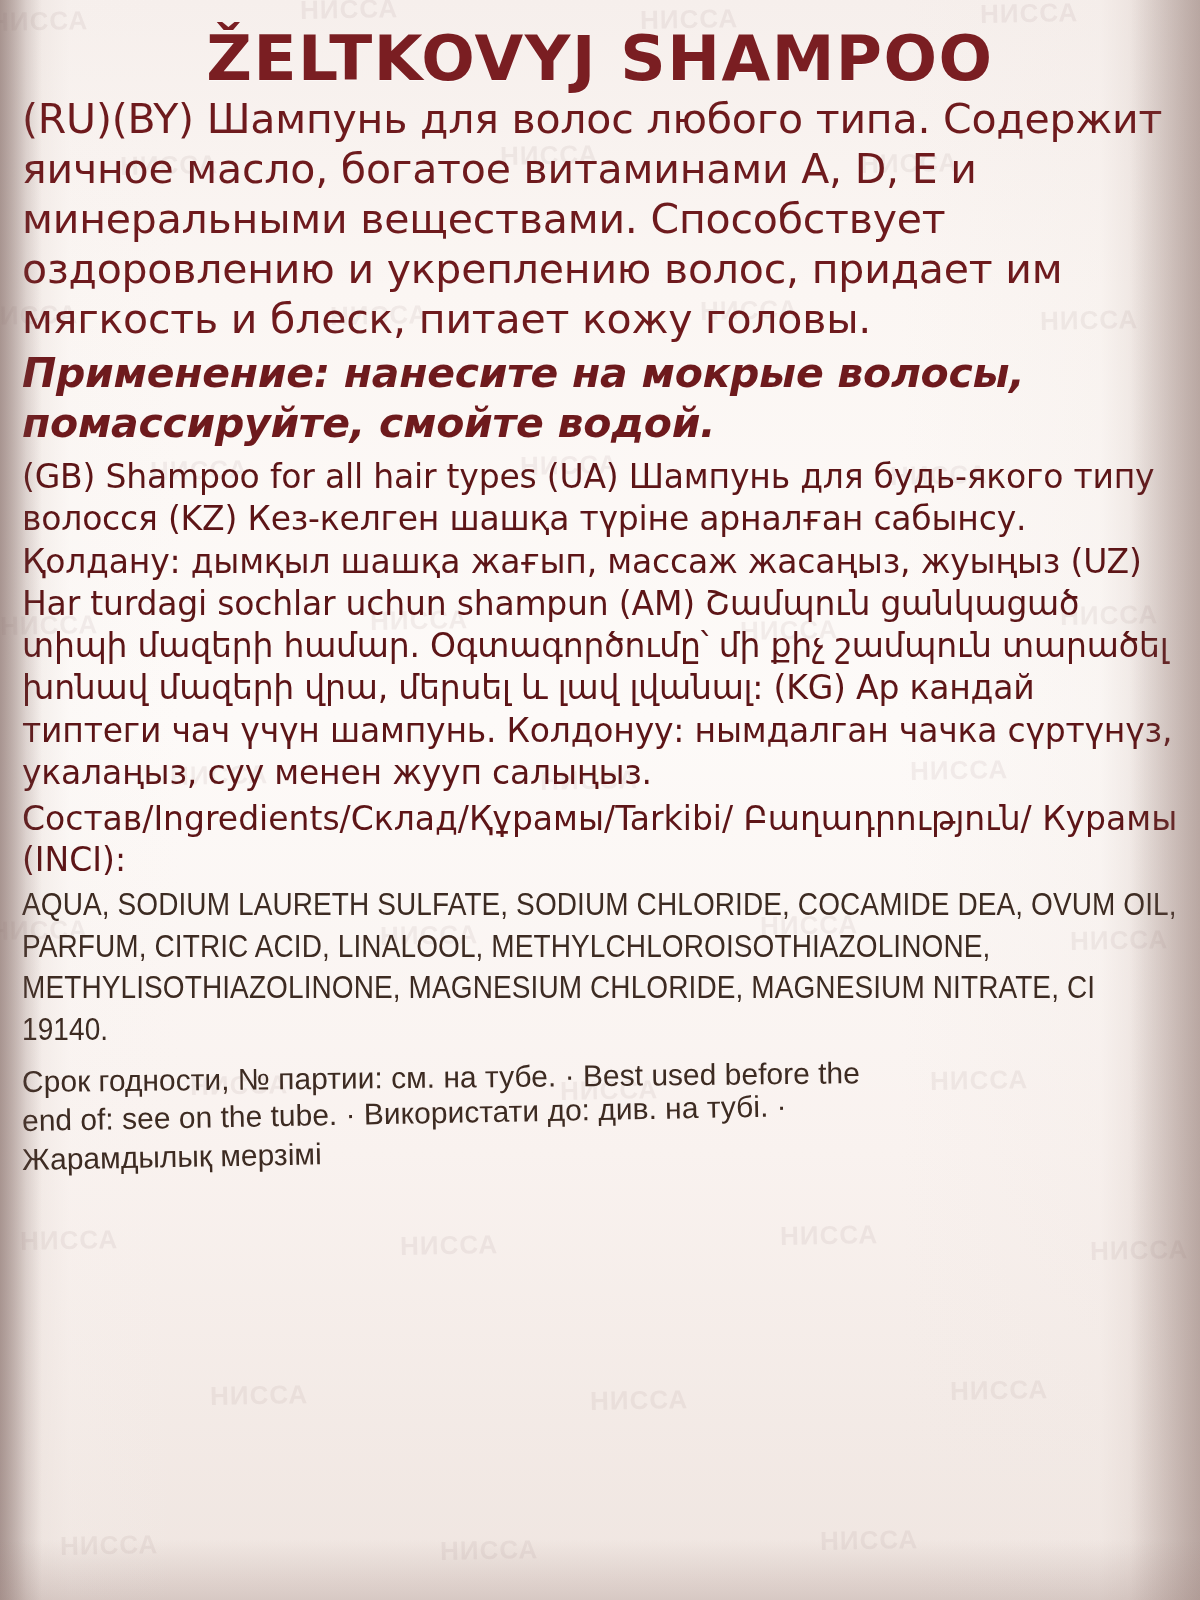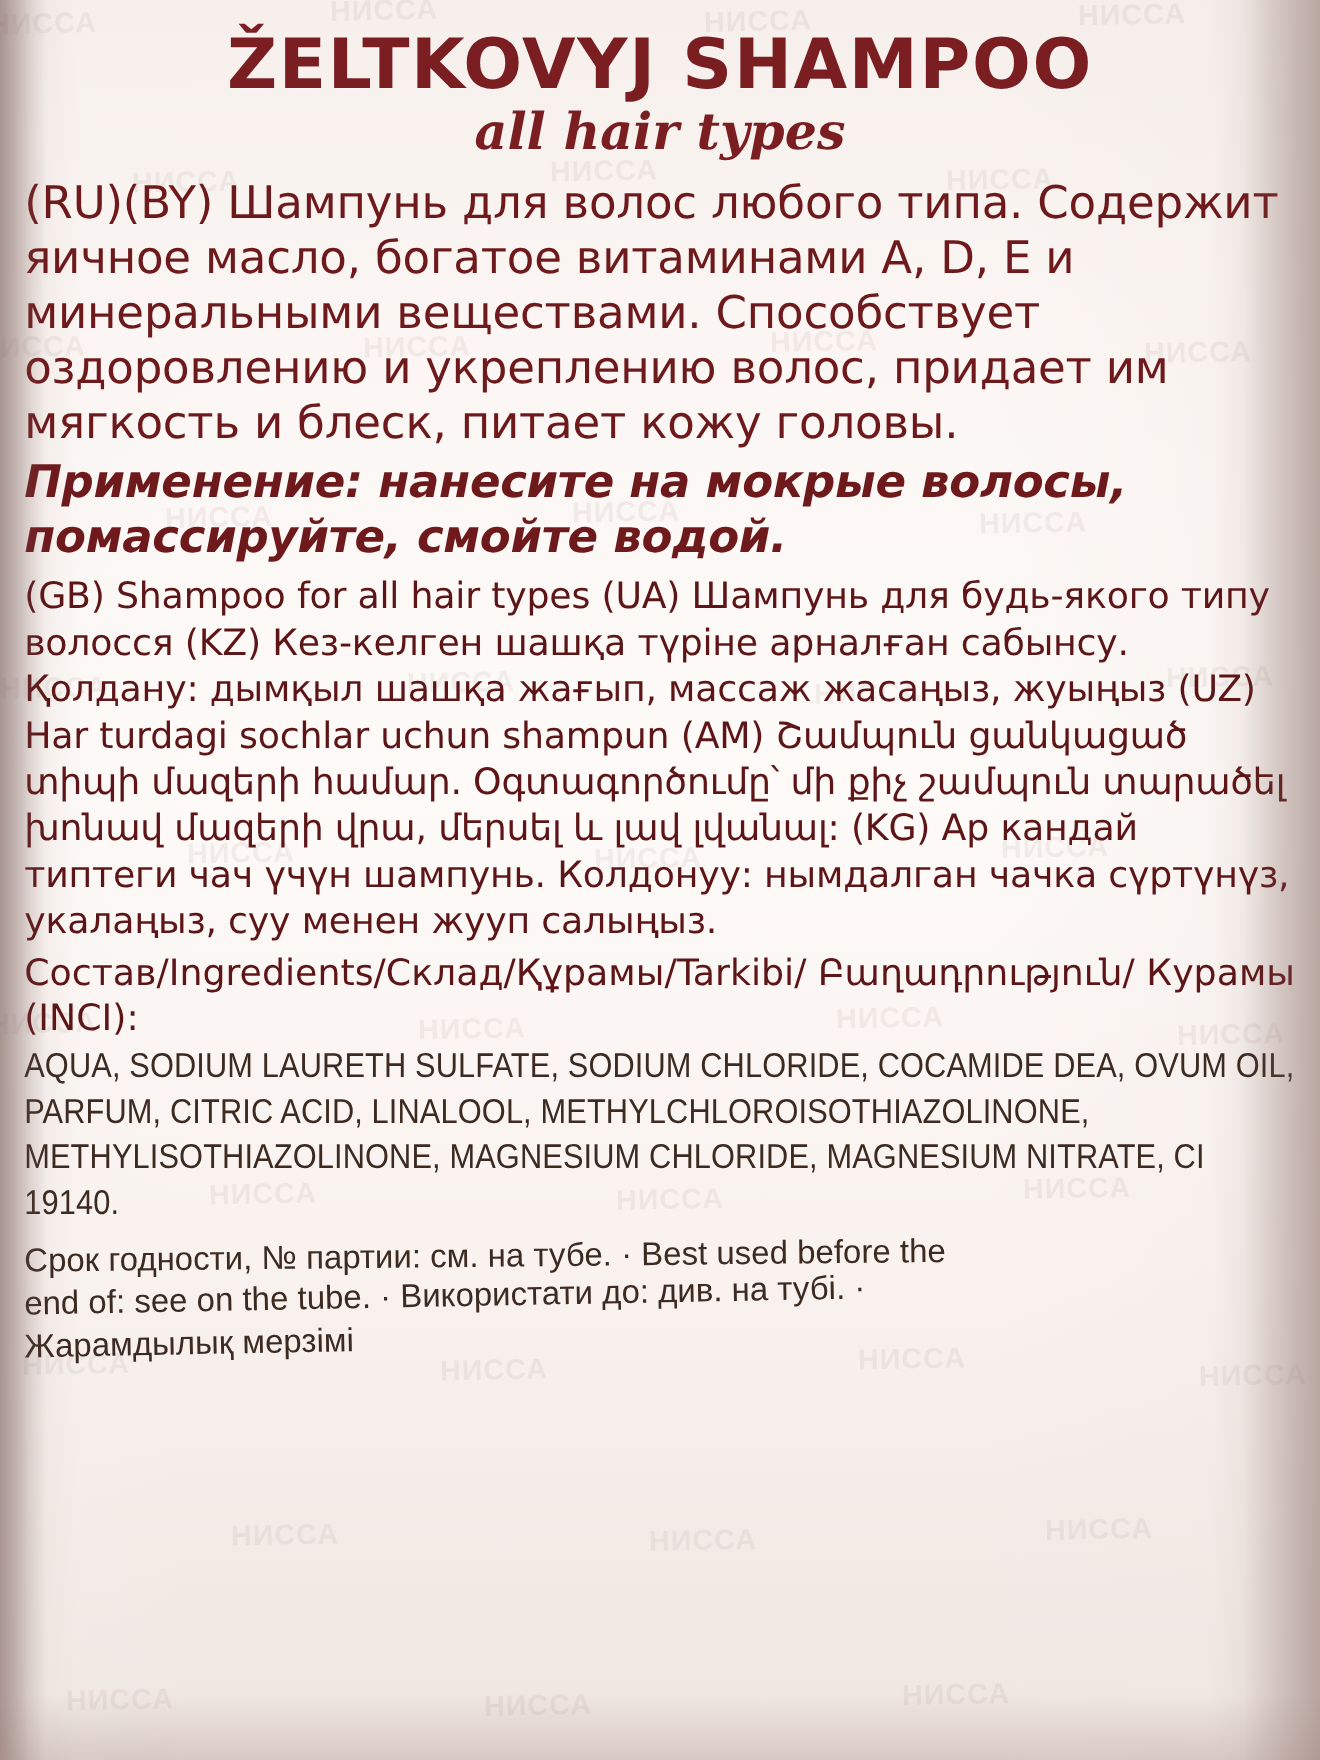--- a/index.html
+++ b/index.html
@@ -204,21 +204,20 @@
     <div class="wm" style="left:950px; top:1375px;">НИССА</div>
     <div class="wm" style="left:60px; top:1530px;">НИССА</div>
     <div class="wm" style="left:440px; top:1535px;">НИССА</div>
     <div class="wm" style="left:820px; top:1525px;">НИССА</div>
   </div>
 
   <div class="content">
 
     <h1 class="title">ŽELTKOVYJ SHAMPOO</h1>
 
-    <h2 class="subtitle">all hair types</h2>
 
     <p class="para-ru">(RU)(BY) Шампунь для волос любого типа. Содержит яичное масло, богатое витаминами A, D, E и минеральными веществами. Способствует оздоровлению и укреплению волос, придает им мягкость и блеск, питает кожу головы.</p>
 
     <p class="para-usage">Применение: нанесите на мокрые волосы, помассируйте, смойте водой.</p>
 
     <p class="para-multi">(GB) Shampoo for all hair types (UA) Шампунь для будь-якого типу волосся (KZ) Кез-келген шашқа түріне арналған сабынсу. Қолдану: дымқыл шашқа жағып, массаж жасаңыз, жуыңыз (UZ) Har turdagi sochlar uchun shampun (AM) Շամպուն ցանկացած տիպի մազերի համար. Օգտագործումը՝ մի քիչ շամպուն տարածել խոնավ մազերի վրա, մերսել և լավ լվանալ: (KG) Ар кандай типтеги чач үчүн шампунь. Колдонуу: нымдалган чачка сүртүнүз, укалаңыз, суу менен жууп салыңыз.</p>
 
     <p class="ingredients-heading">Состав/Ingredients/Склад/Құрамы/Tarkibi/ Բաղադրություն/ Курамы (INCI):</p>
 
     <p class="ingredients-list">AQUA, SODIUM LAURETH SULFATE, SODIUM CHLORIDE, COCAMIDE DEA, OVUM OIL, PARFUM, CITRIC ACID, LINALOOL, METHYLCHLOROISOTHIAZOLINONE, METHYLISOTHIAZOLINONE, MAGNESIUM CHLORIDE, MAGNESIUM NITRATE, CI 19140.</p>

